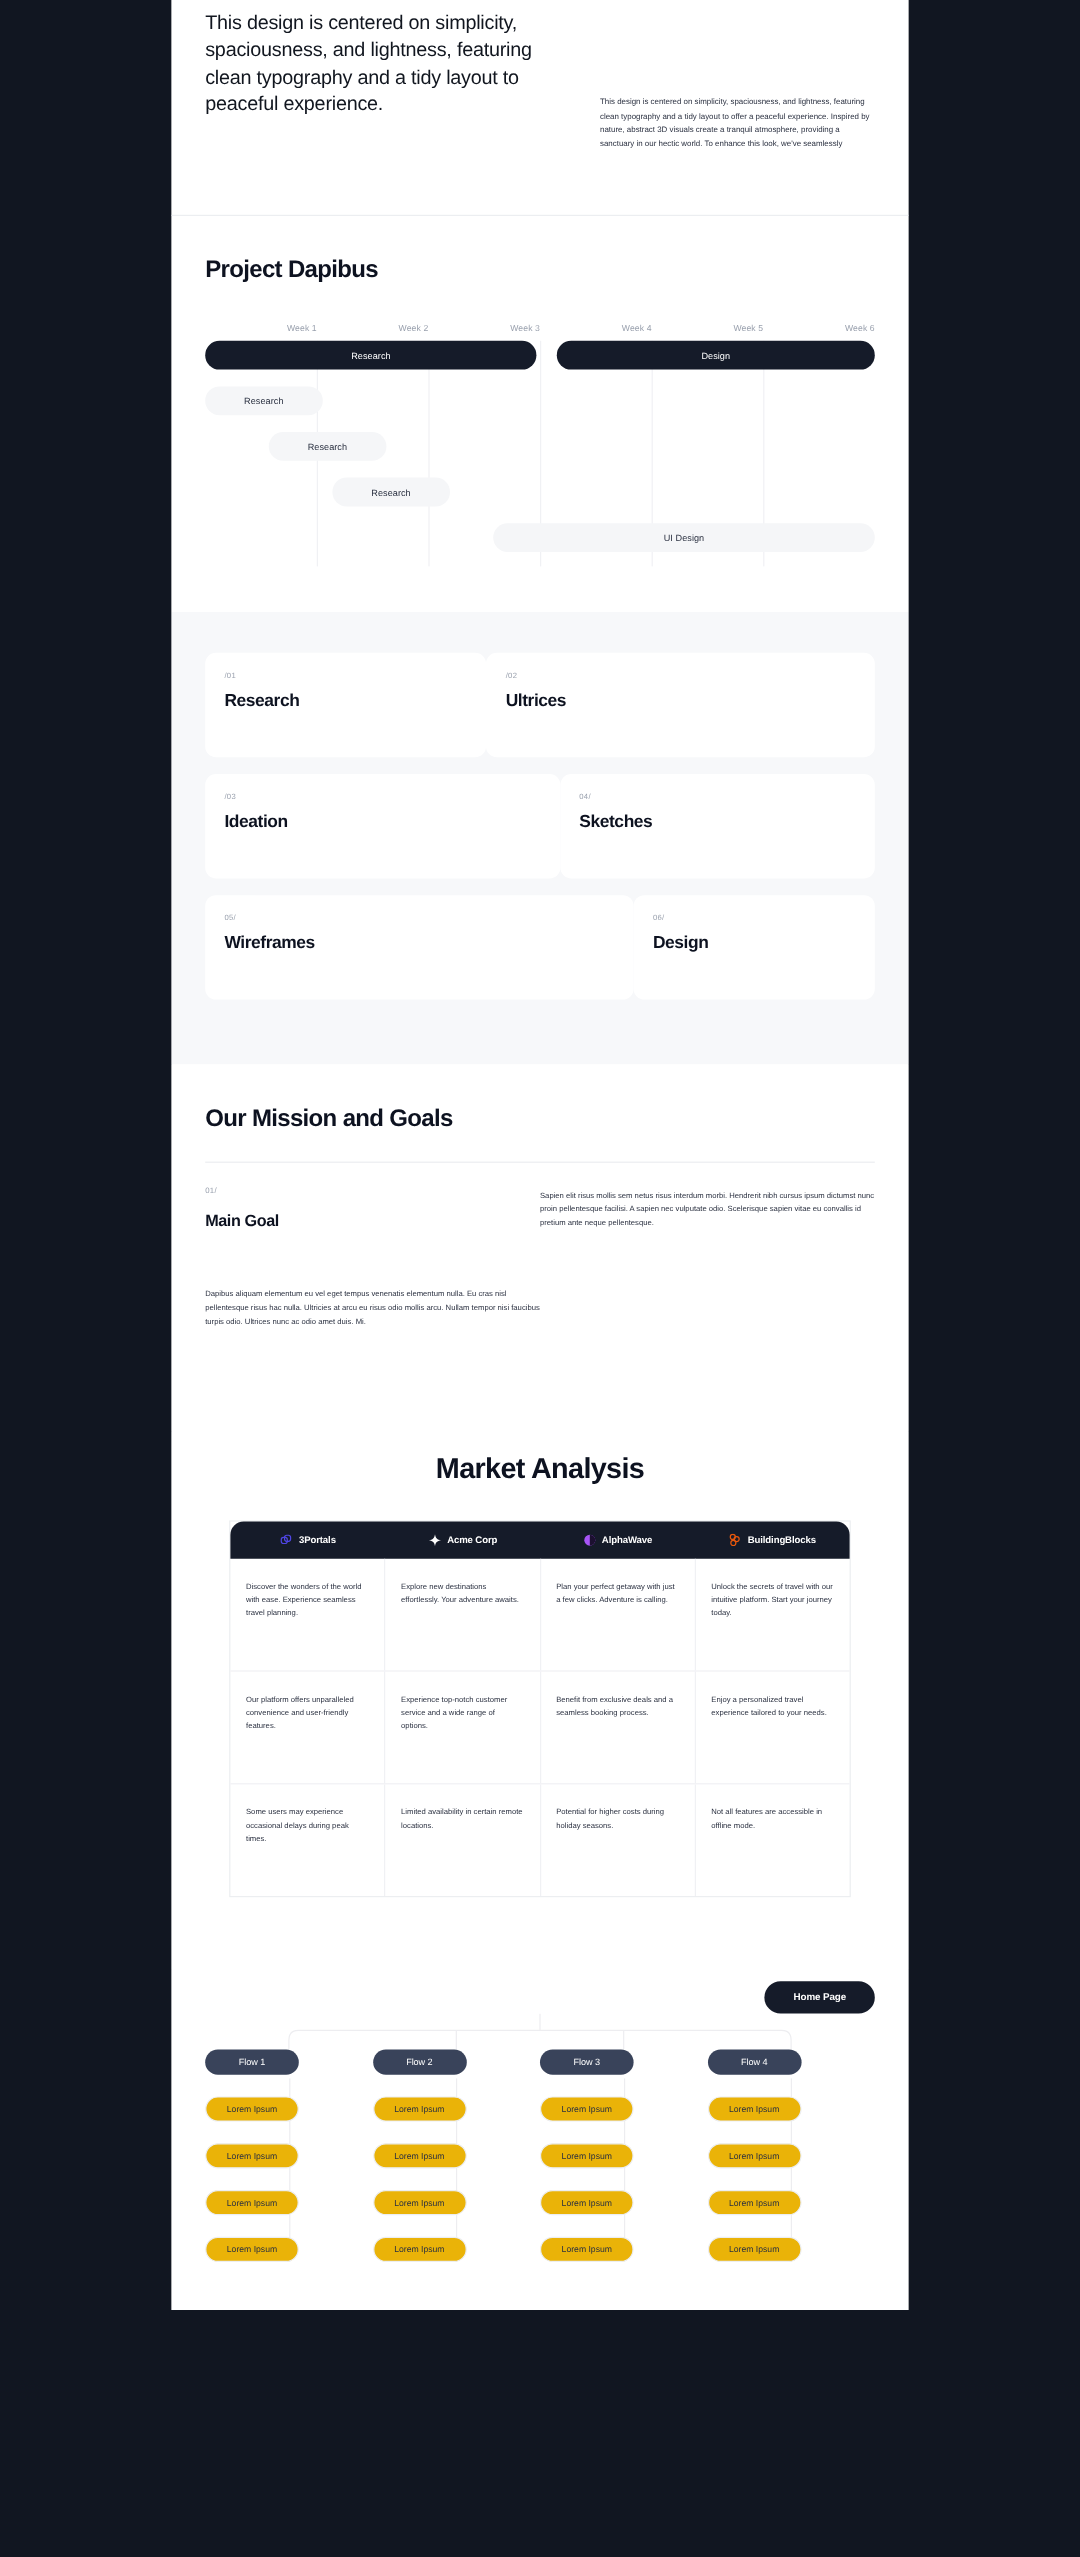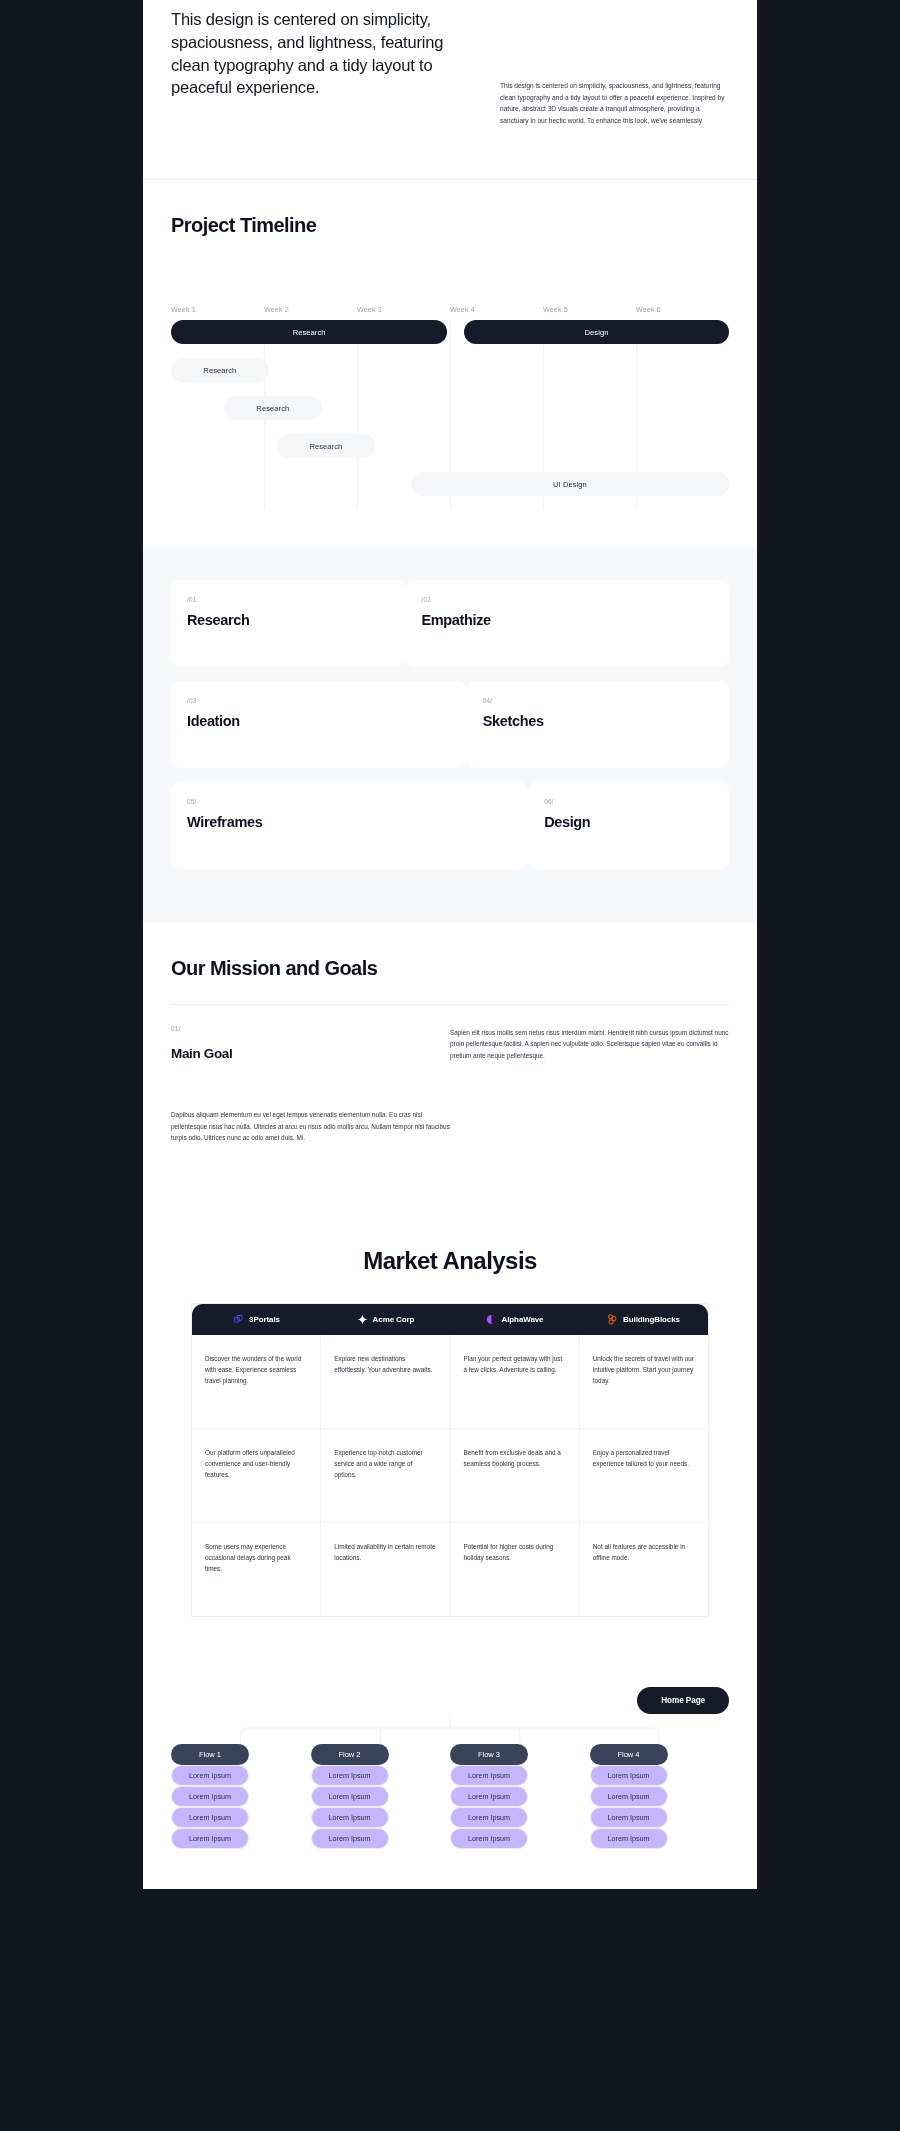--- a/index.html
+++ b/index.html
@@ -58,25 +58,24 @@
     font-weight: 700;
     color: #0d1220;
     letter-spacing: -0.55px;
   }
   .tl-weeks {
     display: flex;
     margin-top: 32px;
   }
   .tl-week {
     flex: 1;
-    text-align: left;
+    text-align: right;
     font-size: 7.2px;
     color: #9aa1ae;
     letter-spacing: 0.1px;
-    margin-top: 36px;
   }
   .tl-grid {
     position: relative;
     margin-top: 6px;
     height: 188px;
   }
   .tl-gridline {
     position: absolute;
     top: 0;
     bottom: 0;
@@ -250,28 +249,29 @@
     background: #39435a;
     color: #ffffff;
     border-radius: 12px;
     font-size: 7.6px;
     padding: 6px 0;
     width: 78px;
     text-align: center;
     letter-spacing: -0.05px;
   }
   .flow-node {
-    background: #c4b5fd;
+    background: #eab308;
     border: 1px solid #eceef1;
     border-radius: 12px;
     font-size: 7.2px;
     color: #2a3040;
     padding: 5px 0;
     width: 78px;
     text-align: center;
+    margin-top: 18px;
     position: relative;
     z-index: 2;
   }
   .flow-stem {
     position: absolute;
     top: 24px;
     bottom: 0;
     width: 1px;
     background: #ededf0;
     left: 50%;
@@ -283,21 +283,21 @@
 
 <div class="page">
   <div class="doc">
 
     <section class="hero">
       <div class="hero-lead">This design is centered on simplicity, spaciousness, and lightness, featuring clean typography and a tidy layout to peaceful experience.</div>
       <div class="hero-body">This design is centered on simplicity, spaciousness, and lightness, featuring clean typography and a tidy layout to offer a peaceful experience. Inspired by nature, abstract 3D visuals create a tranquil atmosphere, providing a sanctuary in our hectic world. To enhance this look, we've seamlessly</div>
     </section>
 
     <section class="timeline">
-      <h2 class="sec-title">Project Timeline</h2>
+      <h2 class="sec-title">Project Dapibus</h2>
       <div class="tl-weeks" id="tl-weeks">
           <div class="tl-week">Week 1</div>
           <div class="tl-week">Week 2</div>
           <div class="tl-week">Week 3</div>
           <div class="tl-week">Week 4</div>
           <div class="tl-week">Week 5</div>
           <div class="tl-week">Week 6</div>
         </div>
       <div class="tl-grid" id="tl-grid">
           <div class="tl-gridline" style="left: 16.6667%;"></div>
@@ -327,21 +327,21 @@
     </section>
 
     <section class="process" id="process-wrap">
         <div class="pc-row">
           <div class="pc-card" style="width: 42%;">
             <div class="pc-num">/01</div>
             <div class="pc-title">Research</div>
           </div>
           <div class="pc-card" style="width: 58%; margin-left: auto;">
             <div class="pc-num">/02</div>
-            <div class="pc-title">Empathize</div>
+            <div class="pc-title">Ultrices</div>
           </div>
         </div>
         <div class="pc-row">
           <div class="pc-card" style="width: 53%;">
             <div class="pc-num">/03</div>
             <div class="pc-title">Ideation</div>
           </div>
           <div class="pc-card" style="width: 47%; margin-left: auto;">
             <div class="pc-num">04/</div>
             <div class="pc-title">Sketches</div>

